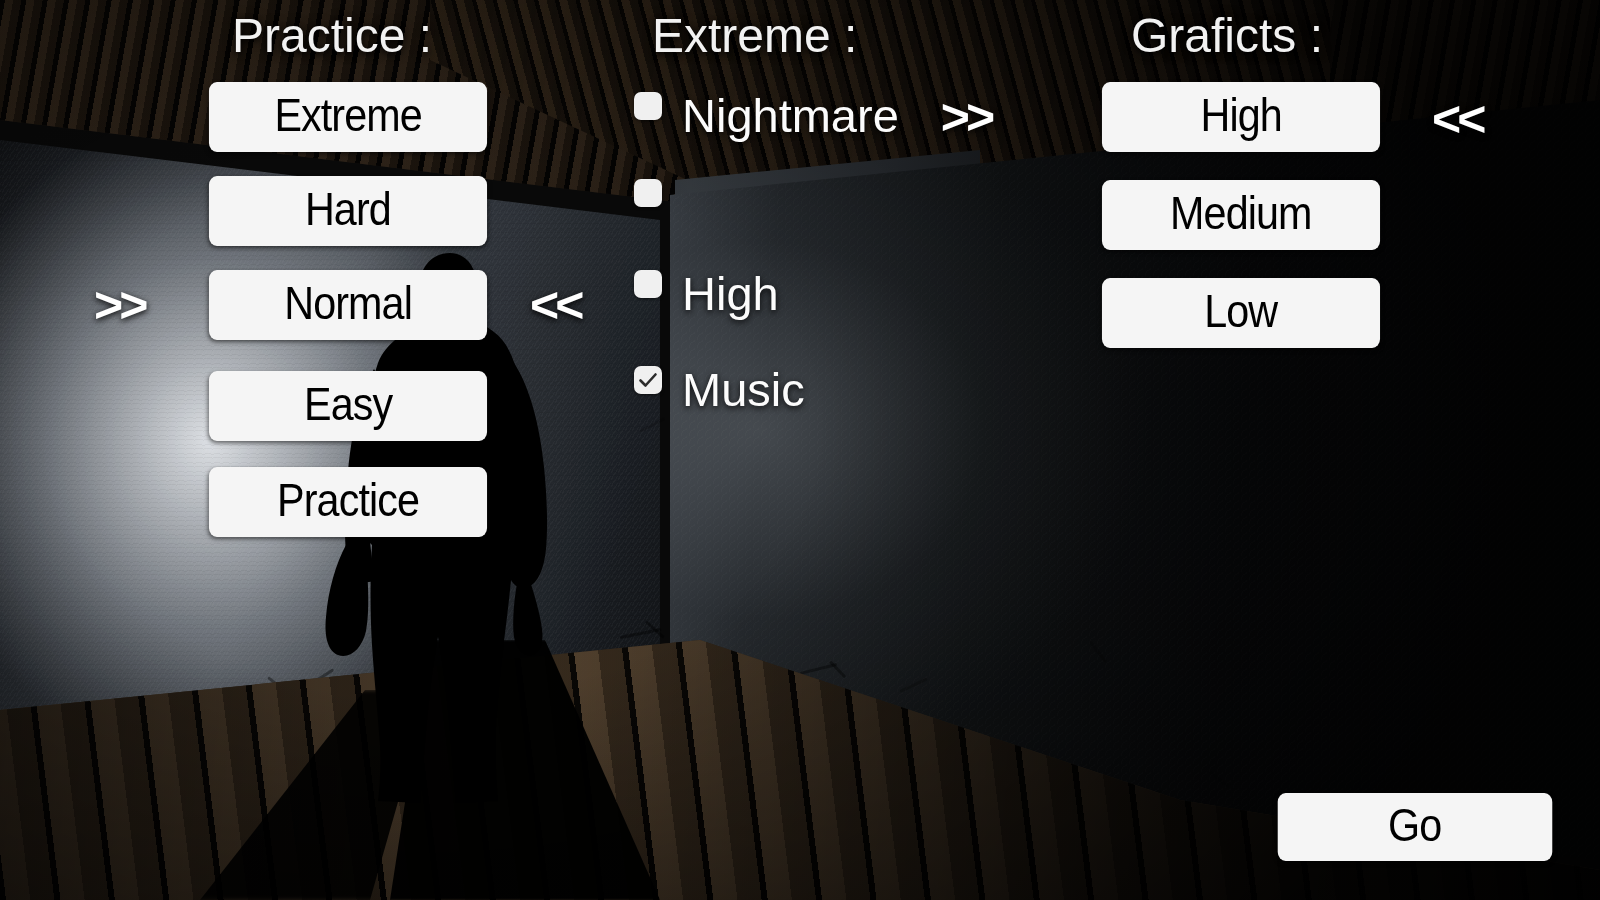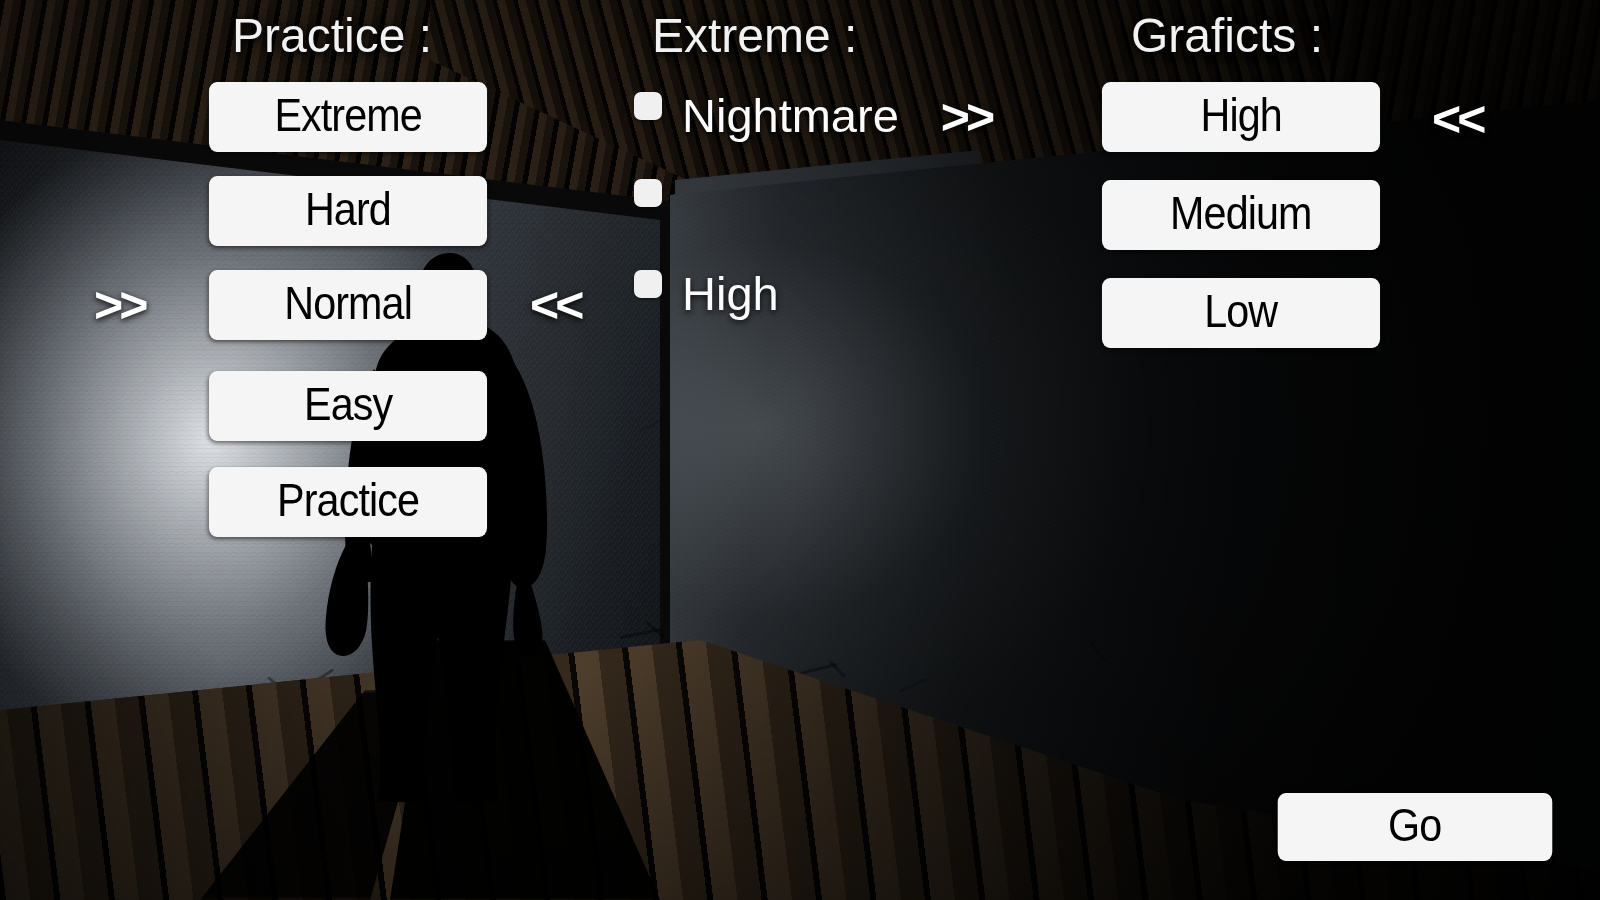--- a/index.html
+++ b/index.html
@@ -280,20 +280,28 @@
 
     <div class="chk-row" style="left:634px; top:179px;">
       <span class="chk-box"></span>
     </div>
 
     <div class="chk-row" style="left:634px; top:270px;">
       <span class="chk-box"></span>
       <span class="chk-label">High</span>
     </div>
 
+    <div class="chk-row" style="left:634px; top:366px;">
+      <span class="chk-box">
+        <svg width="22" height="22" viewBox="0 0 22 22">
+          <path d="M3.5 11.5 L8.5 16.5 L18.5 5.5" fill="none" stroke="#2b2b2b" stroke-width="2.6" stroke-linecap="round" stroke-linejoin="round"></path>
+        </svg>
+      </span>
+      <span class="chk-label">Music</span>
+    </div>
 
     <div class="col-title" style="left:1131px; top:12px;">Graficts :</div>
 
     <div class="btn" style="left:1083px; top:82px; width:316px; height:70px;">
       <span>High</span>
     </div>
     <div class="btn" style="left:1083px; top:180px; width:316px; height:70px;">
       <span>Medium</span>
     </div>
     <div class="btn" style="left:1083px; top:278px; width:316px; height:70px;">

